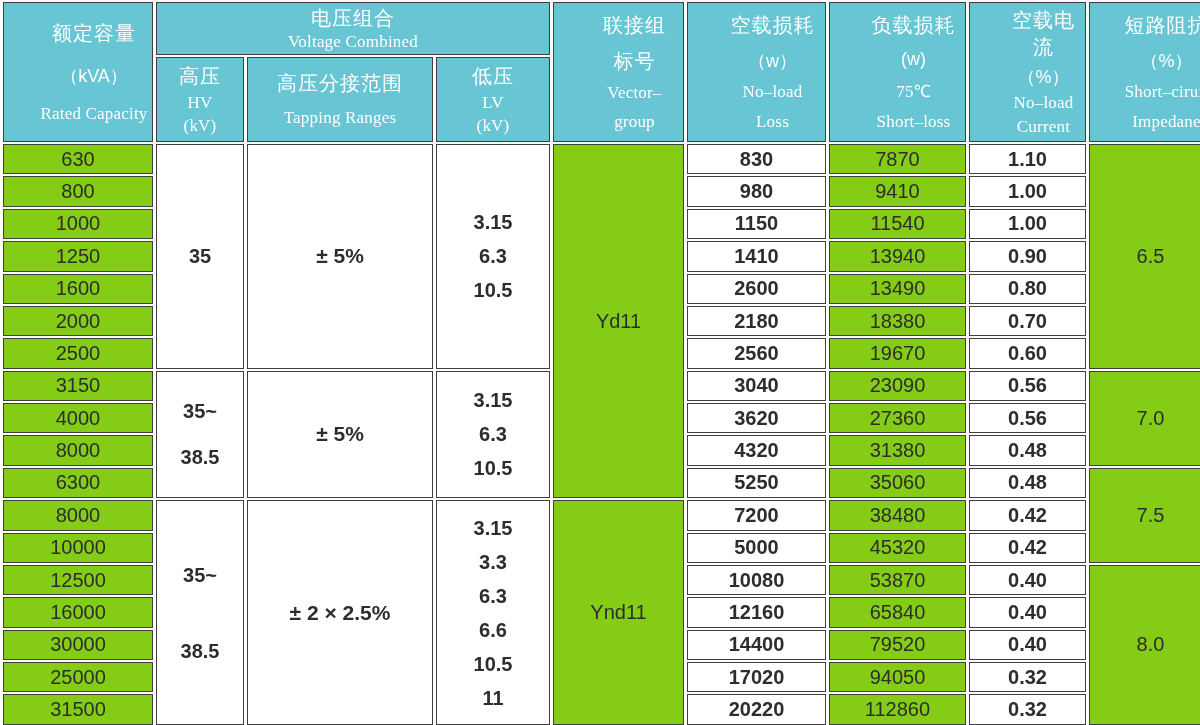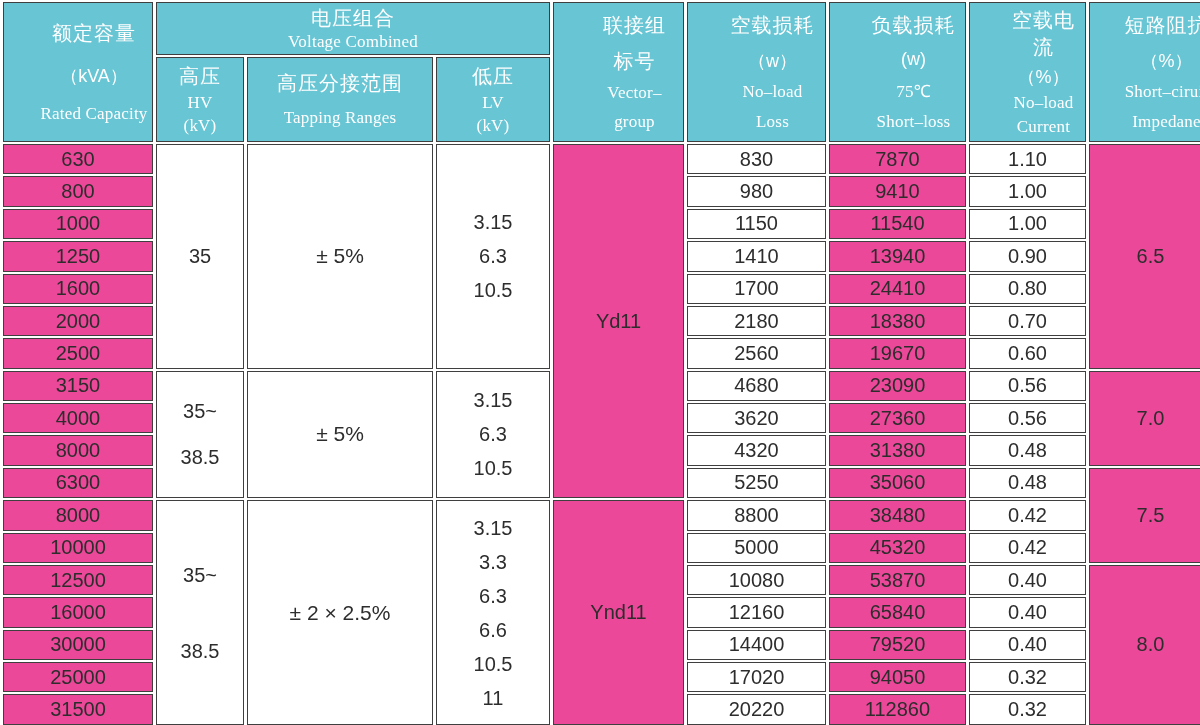--- a/index.html
+++ b/index.html
@@ -32,22 +32,22 @@
   .hstack { display: flex; flex-direction: column; justify-content: space-evenly; align-items: center; }
   .hstack.tall { height: 138px; padding-left: 32px; }
   .hstack.short { height: 48px; text-align: right; }
   .hstack.sub { height: 80px; }
   .zh { font-size: 20px; letter-spacing: 1px; }
   .en { font-size: 17px; letter-spacing: 0.2px; font-family: Liberation Serif, serif; }
   .unit { font-size: 18px; }
   
   tbody tr { height: 30px; }
   tbody td { font-size: 20px; color: #2d2d2d; }
-  td.gray { background: #ec4899; }
-  td.white { background: #ffffff; }
+  td.gray { background: #84cc16; }
+  td.white { background: #ffffff; font-weight: bold; }
   .preline { white-space: pre-line; }
   td.lv-cell { line-height: 1.7; }
   td.hv-mid { line-height: 1.15; }
   td.hv-wide { line-height: 1.9; }
   td.tap-cell { font-size: 21px; }
 </style>
 </head>
 <body>
 
 <table class="spec">
@@ -168,22 +168,22 @@
       <td class="white">1.00</td>
     </tr>
     <tr>
       <td class="gray">1250</td>
       <td class="white">1410</td>
       <td class="gray">13940</td>
       <td class="white">0.90</td>
     </tr>
     <tr>
       <td class="gray">1600</td>
-      <td class="white">1700</td>
-      <td class="gray">24410</td>
+      <td class="white">2600</td>
+      <td class="gray">13490</td>
       <td class="white">0.80</td>
     </tr>
     <tr>
       <td class="gray">2000</td>
       <td class="white">2180</td>
       <td class="gray">18380</td>
       <td class="white">0.70</td>
     </tr>
     <tr>
       <td class="gray">2500</td>
@@ -193,21 +193,21 @@
     </tr>
     <tr>
       <td class="gray">3150</td>
       <td class="white preline hv-mid" rowspan="4">35~
 
 38.5</td>
       <td class="white tap-cell" rowspan="4">± 5%</td>
       <td class="white preline lv-cell" rowspan="4">3.15
 6.3
 10.5</td>
-      <td class="white">4680</td>
+      <td class="white">3040</td>
       <td class="gray">23090</td>
       <td class="white">0.56</td>
       <td class="gray" rowspan="3">7.0</td>
     </tr>
     <tr>
       <td class="gray">4000</td>
       <td class="white">3620</td>
       <td class="gray">27360</td>
       <td class="white">0.56</td>
     </tr>
@@ -230,21 +230,21 @@
 
 38.5</td>
       <td class="white tap-cell" rowspan="7">± 2 × 2.5%</td>
       <td class="white preline lv-cell" rowspan="7">3.15
 3.3
 6.3
 6.6
 10.5
 11</td>
       <td class="gray" rowspan="7">Ynd11</td>
-      <td class="white">8800</td>
+      <td class="white">7200</td>
       <td class="gray">38480</td>
       <td class="white">0.42</td>
     </tr>
     <tr>
       <td class="gray">10000</td>
       <td class="white">5000</td>
       <td class="gray">45320</td>
       <td class="white">0.42</td>
     </tr>
     <tr>

